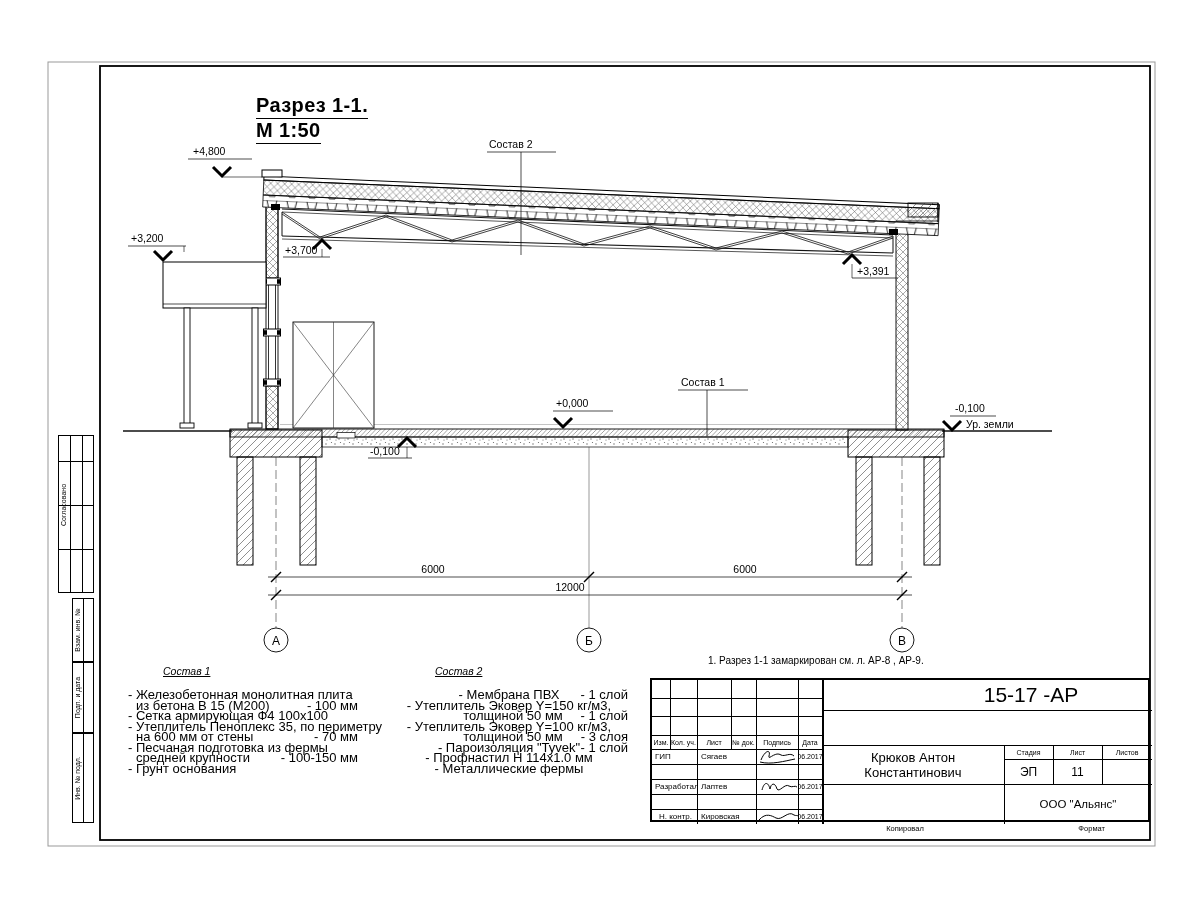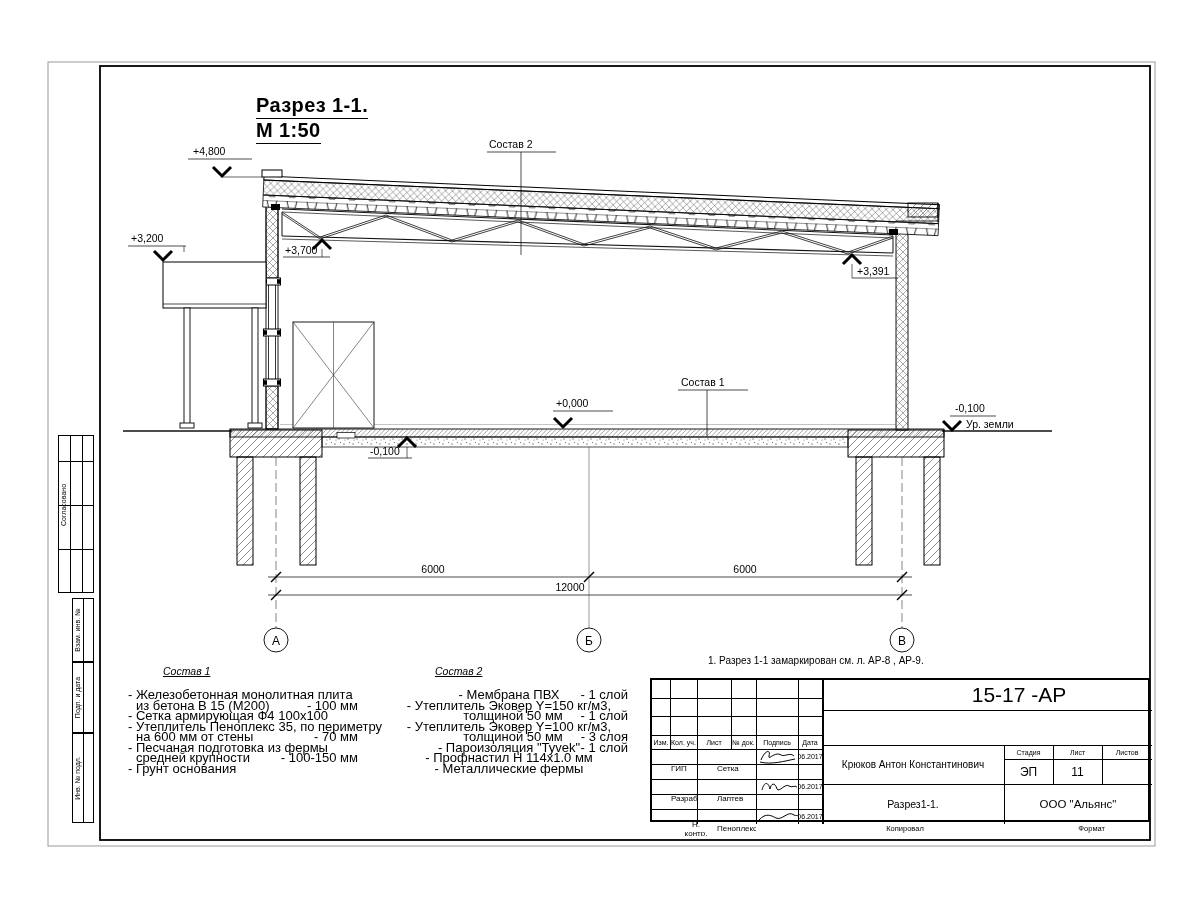--- a/index.html
+++ b/index.html
@@ -13,21 +13,21 @@
   .leg-title{font-style:italic;font-size:10.5px;text-decoration:underline;}
   .leg-rows{font-size:13px;line-height:10.5px;}
   .leg-row{position:relative;white-space:nowrap;}
   .leg-row .t{display:inline-block;}
   .leg-row.cont .t{padding-left:8px;}
   .leg-row .v{position:absolute;right:0;top:0;}
   
   .tb{position:absolute;left:650px;top:678px;width:500px;height:144px;border:2px solid #000;box-sizing:border-box;font-size:8px;}
   .tb .ln{position:absolute;background:#000;}
   .tb .cell{position:absolute;display:flex;align-items:center;justify-content:center;text-align:center;overflow:hidden;}
-  .tb .left{justify-content:flex-start;padding-left:19px;box-sizing:border-box;margin-top:12px;}
+  .tb .left{justify-content:flex-start;padding-left:3px;box-sizing:border-box;}
   .small{font-size:7px;}
   
   .stampbox{position:absolute;border:1px solid #000;box-sizing:border-box;background:#fff;}
   .vlabel{position:absolute;font-size:7px;text-align:center;transform:rotate(-90deg);transform-origin:0 0;line-height:11px;height:11px;white-space:nowrap;}
   .copy-lab{position:absolute;font-size:7.5px;text-align:center;width:80px;}
 </style>
 </head>
 <body>
 
 <div class="sheet">
@@ -311,47 +311,46 @@
     <div class="ln" style="left:352px;top:79px;width:148px;height:1px;"></div>
 
     <div class="cell small" style="left:0;top:55px;width:18px;height:14px;">Изм.</div>
     <div class="cell small" style="left:18px;top:55px;width:27px;height:14px;">Кол. уч.</div>
     <div class="cell small" style="left:45px;top:55px;width:34px;height:14px;">Лист</div>
     <div class="cell small" style="left:79px;top:55px;width:25px;height:14px;">№ док.</div>
     <div class="cell small" style="left:104px;top:55px;width:42px;height:14px;">Подпись</div>
     <div class="cell small" style="left:146px;top:55px;width:24px;height:14px;">Дата</div>
 
     <div class="cell left" style="left:0;top:69px;width:45px;height:15px;">ГИП</div>
-    <div class="cell left" style="left:46px;top:69px;width:58px;height:15px;">Сетка</div>
+    <div class="cell left" style="left:46px;top:69px;width:58px;height:15px;">Сягаев</div>
     <div class="cell small" style="left:146px;top:69px;width:24px;height:15px;">06.2017</div>
     <div class="cell left" style="left:0;top:99px;width:45px;height:15px;">Разработал</div>
     <div class="cell left" style="left:46px;top:99px;width:58px;height:15px;">Лаптев</div>
     <div class="cell small" style="left:146px;top:99px;width:24px;height:15px;">06.2017</div>
-    <div class="cell left" style="left:12px;top:129px;width:45px;height:15px;text-align:center;">Н. контр.</div>
-    <div class="cell left" style="left:46px;top:129px;width:58px;height:15px;">Пеноплекс</div>
+    <div class="cell left" style="left:4px;top:129px;width:45px;height:15px;text-align:center;">Н. контр.</div>
+    <div class="cell left" style="left:46px;top:129px;width:58px;height:15px;">Кировская</div>
     <div class="cell small" style="left:146px;top:129px;width:24px;height:15px;">06.2017</div>
 
     <svg class="abs" style="left:105px;top:67px;" width="41" height="18">
       <path d="M4 13 C8 3,14 2,12 9 C11 14,18 4,24 8 C28 10,33 5,37 9 M3 15 C14 18,28 14,38 12" stroke="#000" stroke-width="1" fill="none"></path>
     </svg>
     <svg class="abs" style="left:105px;top:96px;" width="41" height="20">
       <path d="M5 14 C7 6,11 5,13 13 C14 7,18 6,20 13 C22 17,28 7,32 10 C35 12,38 9,40 11" stroke="#000" stroke-width="1" fill="none"></path>
     </svg>
     <svg class="abs" style="left:105px;top:126px;" width="41" height="18">
       <path d="M2 14 C9 6,15 10,19 12 C25 15,31 4,37 9 C39 10,40 9,41 10" stroke="#000" stroke-width="1" fill="none"></path>
     </svg>
 
-    <div class="cell" style="left:158px;top:0;width:330px;height:30px;font-size:21px;padding-left:44px;">15-17 -АР</div>
-    <div class="cell" style="left:170px;top:65px;width:182px;height:39px;font-size:10px;">Крюков Антон Константинович</div>
+    <div class="cell" style="left:170px;top:0;width:330px;height:30px;font-size:21px;padding-left:44px;">15-17 -АР</div>
+    <div class="cell" style="left:170px;top:65px;width:182px;height:39px;font-size:13px;">Крюков Антон Константинович</div>
     <div class="cell small" style="left:352px;top:65px;width:49px;height:14px;">Стадия</div>
     <div class="cell small" style="left:401px;top:65px;width:49px;height:14px;">Лист</div>
     <div class="cell small" style="left:450px;top:65px;width:50px;height:14px;">Листов</div>
     <div class="cell" style="left:352px;top:79px;width:49px;height:25px;font-size:12px;">ЭП</div>
     <div class="cell" style="left:401px;top:79px;width:49px;height:25px;font-size:12px;">11</div>
     <div class="cell" style="left:450px;top:79px;width:50px;height:25px;font-size:12px;"></div>
-    <div class="cell" style="left:170px;top:104px;width:182px;height:40px;font-size:10.5px;">Разрез1-1.</div>
     <div class="cell" style="left:352px;top:104px;width:148px;height:40px;font-size:11.5px;">ООО "Альянс"</div>
   </div>
 
   <div class="copy-lab" style="left:865px;top:824px;text-align:center;">Копировал</div>
   <div class="copy-lab" style="left:1025px;top:824px;text-align:right;">Формат</div>
 
 </div>
 
 </body></html>

